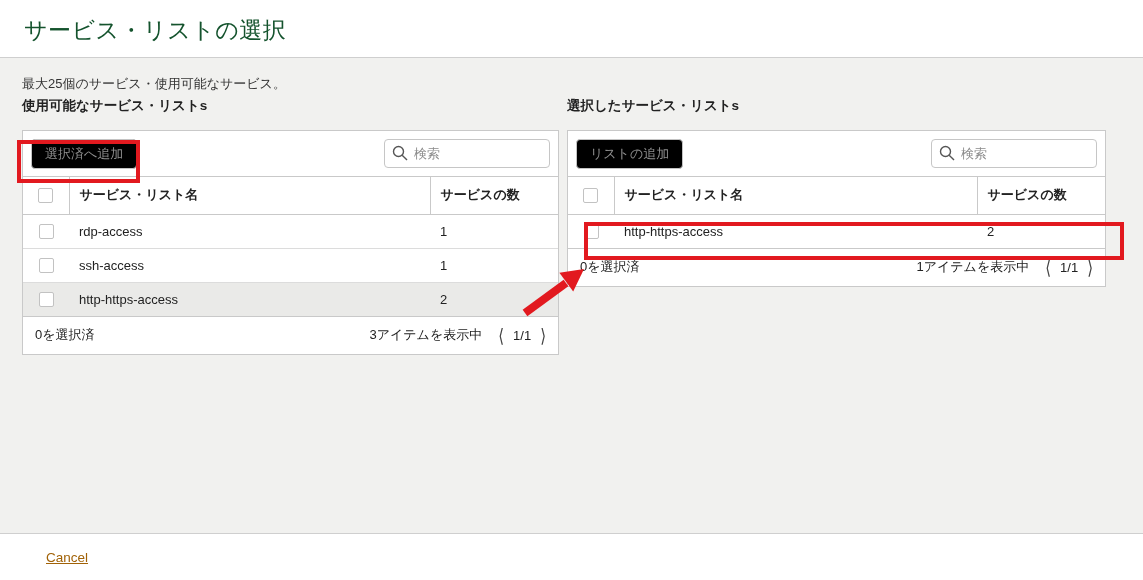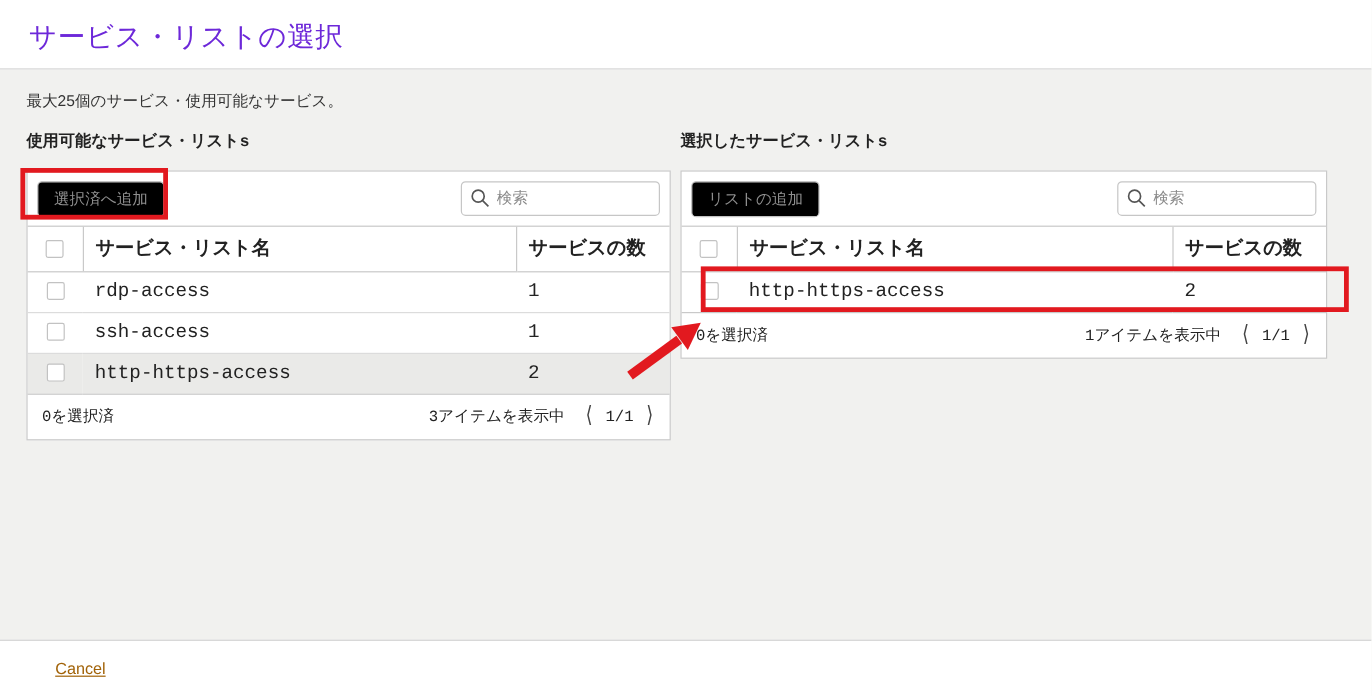--- a/index.html
+++ b/index.html
@@ -12,30 +12,30 @@
     overflow: hidden;
   }
   :root { --annot: #e2191f; --border: #c9c9c9; --row-border: #dcdcdc; }
 
   
   .top-header {
     height: 58px; background: #fff;
     border-bottom: 1px solid #cfcfcf;
     padding: 15px 24px 0 24px;
   }
-  .top-header h1 { font-size: 23px; font-weight: 400; color: #6d28d9; letter-spacing: 0.5px; }
+  .top-header h1 { font-size: 23px; font-weight: 400; color: #14532d; letter-spacing: 0.5px; }
 
   
   .content {
     background: #f1f1ef;
     height: 475px;
     padding: 17px 22px 0 22px;
   }
   .intro { font-size: 13px; color: #333; }
-  .cols { display: flex; gap: 8px; margin-top: 16px; font-family: Liberation Mono, monospace; }
+  .cols { display: flex; gap: 8px; margin-top: 4px; }
   .col { width: 537px; }
   .col.right { width: 539px; }
   .panel-heading { font-size: 13.5px; font-weight: bold; color: #222; margin-bottom: 15px; }
 
   .panel { background: #fff; border: 1px solid var(--border); }
   .toolbar {
     height: 46px; display: flex; align-items: center; justify-content: space-between;
     padding: 0 8px; border-bottom: 1px solid var(--border);
   }
   .btn-secondary {
@@ -48,21 +48,21 @@
   .searchbox { position: relative; width: 166px; height: 29px; }
   .searchbox input {
     width: 100%; height: 100%;
     border: 1px solid #c6c6c6; border-radius: 4px;
     padding: 0 8px 0 29px; font-size: 13px; font-family: inherit;
     color: #333; background: #fff; outline: none;
   }
   .searchbox input::placeholder { color: #8a8a8a; opacity: 1; }
   .search-icon { position: absolute; left: 8px; top: 6px; width: 16px; height: 16px; pointer-events: none; }
 
-  table { width: 100%; border-collapse: collapse; font-size: 16px; color: #222; table-layout: fixed; }
+  table { width: 100%; border-collapse: collapse; font-size: 13px; color: #222; table-layout: fixed; }
   col.c-cb { width: 46px; }
   col.c-count { width: 128px; }
   thead th {
     height: 37px; border-bottom: 1px solid var(--border);
     text-align: left; font-weight: bold; padding: 0 10px; white-space: nowrap; overflow: hidden;
   }
   thead th + th { border-left: 1px solid var(--border); }
   tbody td { height: 34px; border-bottom: 1px solid var(--row-border); padding: 0 10px; white-space: nowrap; overflow: hidden; }
   tbody tr:last-child td { border-bottom: 1px solid var(--border); }
   tr.shaded td { background: #eaeae8; }

